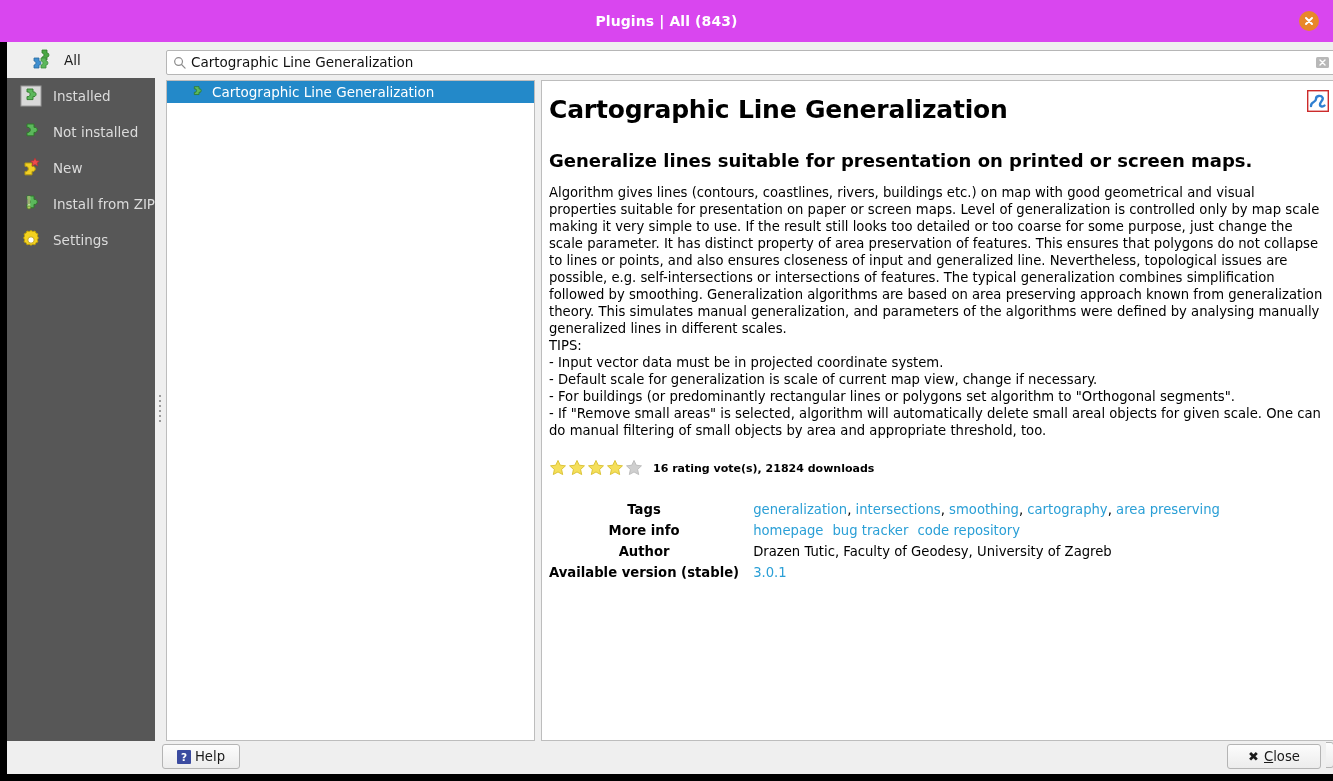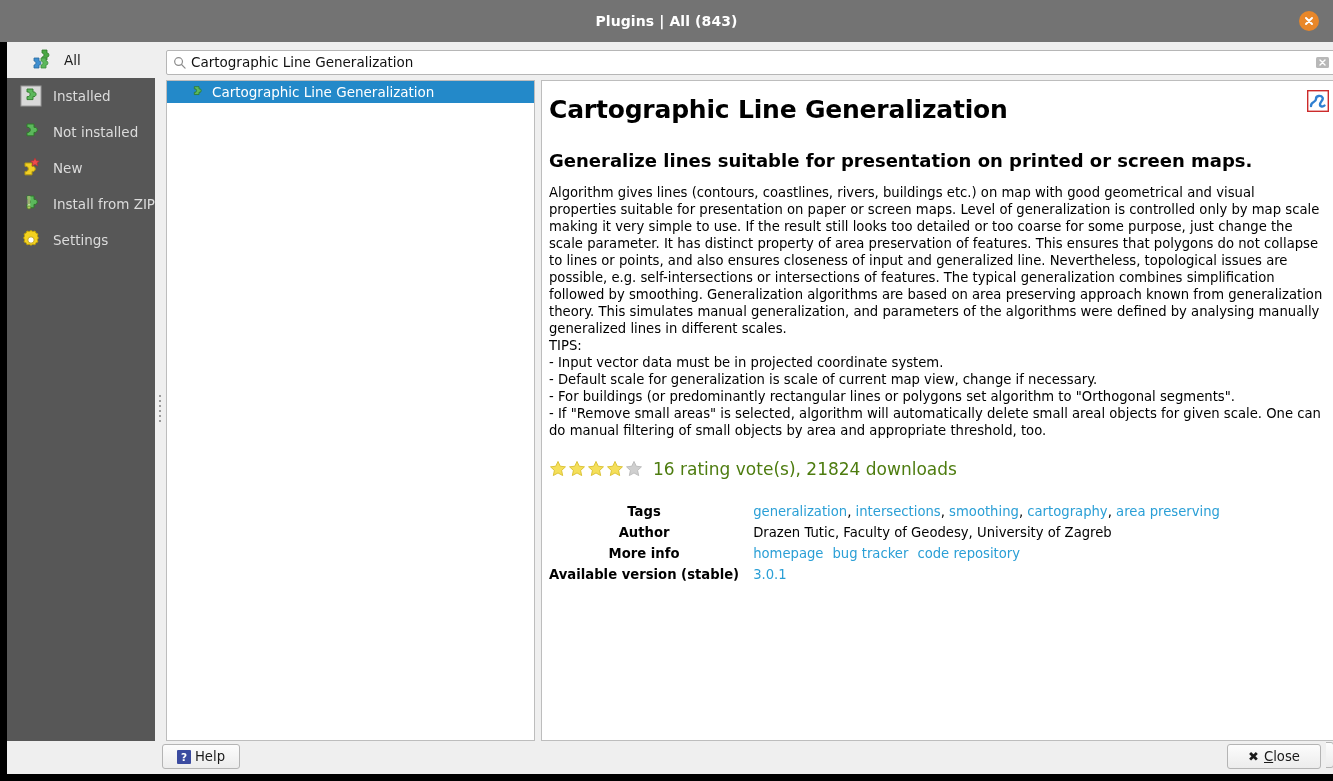--- a/index.html
+++ b/index.html
@@ -19,21 +19,21 @@
     width: 1333px;
     height: 781px;
     background: #000;
   }
 
   #titlebar {
     position: absolute;
     left: 0; top: 0;
     width: 1333px;
     height: 42px;
-    background: #737373;
+    background: #d946ef;
     display: flex;
     align-items: center;
     justify-content: center;
   }
   #titlebar .title-text {
     color: #ffffff;
     font-size: 14px;
     font-weight: bold;
     font-family: "DejaVu Sans", sans-serif;
     letter-spacing: 0.1px;
@@ -247,23 +247,24 @@
   }
 
   #ratingrow {
     display: flex;
     align-items: center;
     margin-top: 20px;
     gap: 10px;
   }
   #stars { display: flex; gap: 1px; }
   #rating-text {
-    font-size: 17px;
-    font-family: "DejaVu Sans", sans-serif;
-    color: #4d7c0f;
+    font-size: 11px;
+    font-family: "DejaVu Sans", sans-serif;
+    color: #000000;
+    font-weight: bold;
   }
 
   #metatable {
     margin-top: 23px;
     border-collapse: collapse;
   }
   #metatable td {
     font-size: 13.2px;
     font-family: "DejaVu Sans", sans-serif;
     padding: 2px 0 4px 0;
@@ -531,26 +532,26 @@
             <span id="rating-text">16 rating vote(s), 21824 downloads</span>
           </div>
 
           <table id="metatable">
             <tbody>
                 <tr>
               <td class="k">Tags</td>
               <td class="v" id="tags-cell"><span class="lnk">generalization</span><span class="sep">, </span><span class="lnk">intersections</span><span class="sep">, </span><span class="lnk">smoothing</span><span class="sep">, </span><span class="lnk">cartography</span><span class="sep">, </span><span class="lnk">area preserving</span></td>
             </tr>
             <tr>
+              <td class="k">More info</td>
+              <td class="v" id="moreinfo-cell"><span class="lnk">homepage</span><span class="gap"></span><span class="lnk">bug tracker</span><span class="gap"></span><span class="lnk">code repository</span></td>
+            </tr>
+            <tr>
               <td class="k">Author</td>
               <td class="v">Drazen Tutic, Faculty of Geodesy, University of Zagreb</td>
-            </tr>
-            <tr>
-              <td class="k">More info</td>
-              <td class="v" id="moreinfo-cell"><span class="lnk">homepage</span><span class="gap"></span><span class="lnk">bug tracker</span><span class="gap"></span><span class="lnk">code repository</span></td>
             </tr>
             <tr>
               <td class="k">Available version (stable)</td>
               <td class="v">
                 <span class="lnk">3.0.1</span>
               </td>
             </tr>
           </tbody>
             </table>
         </div>

